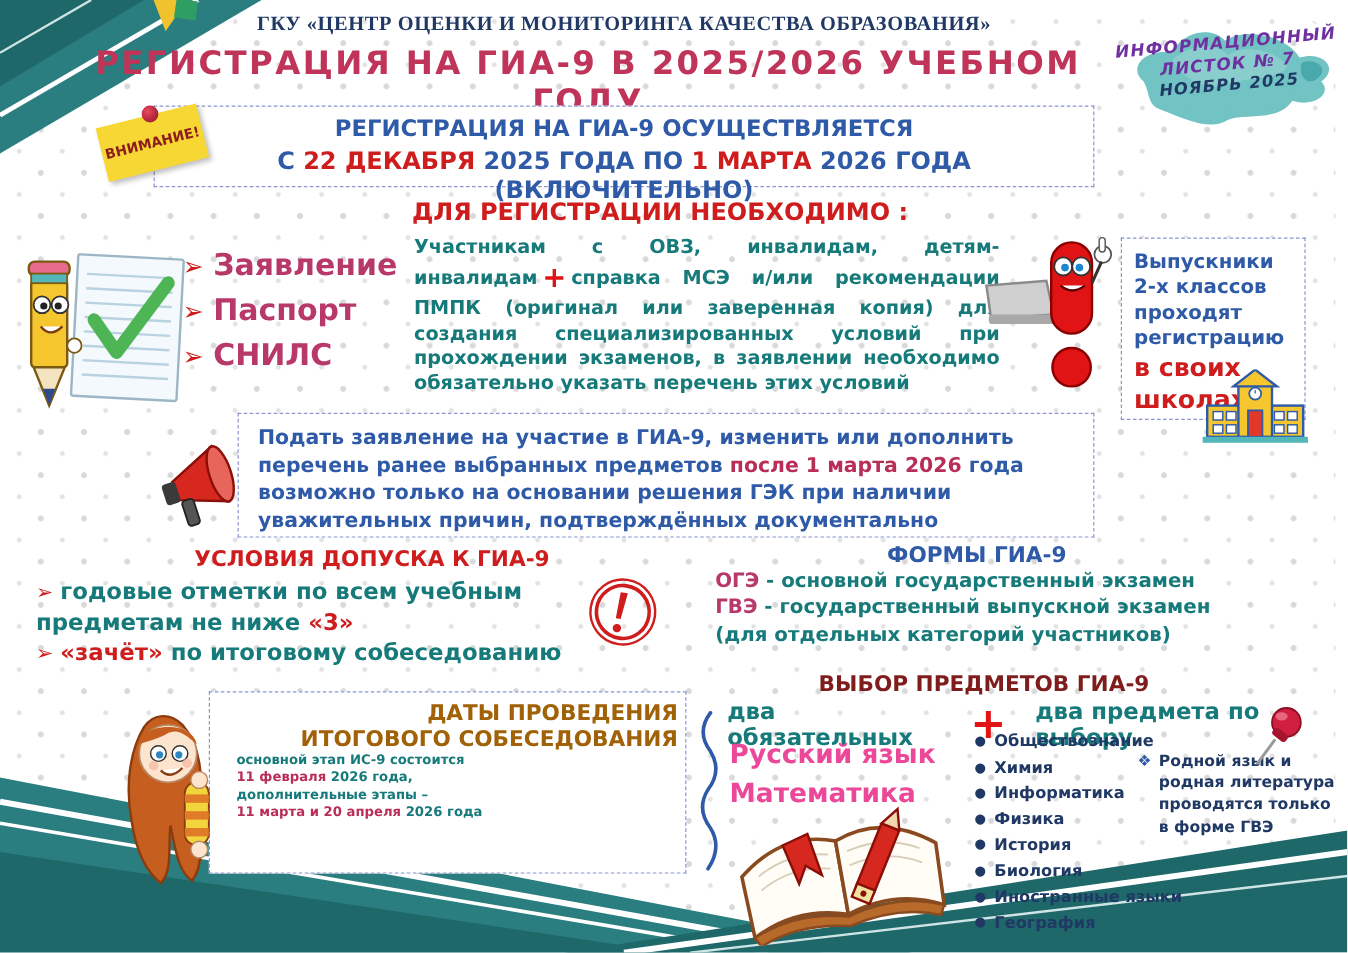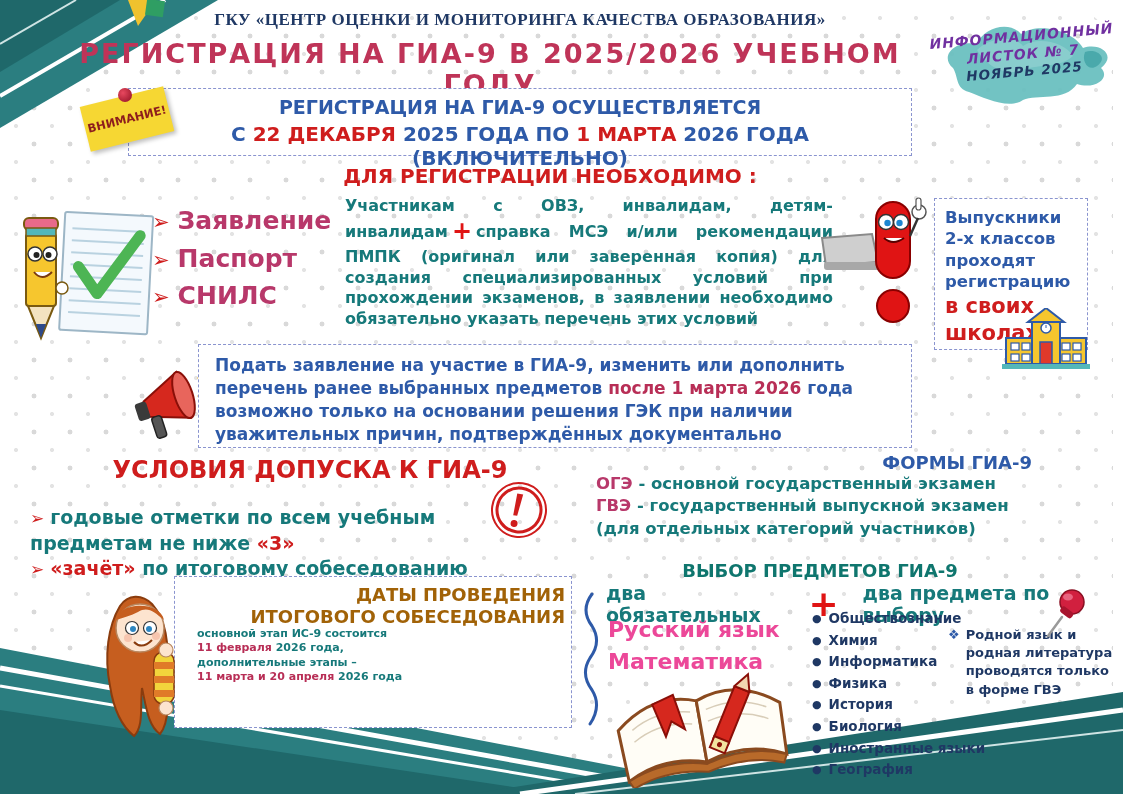--- a/index.html
+++ b/index.html
@@ -43,34 +43,34 @@
   .doc-list .t{color:#b8386a;}
   .ovz{left:345px;top:196px;width:488px;text-align:justify;font-weight:bold;
     font-size:16px;line-height:1.28;color:#16797a;}
   .ovz .plus{color:#e01414;font-size:24px;font-weight:bold;padding:0 4px;vertical-align:-2px;}
   .grads-box{left:934px;top:198px;width:154px;height:152px;padding:8px 6px 6px 10px;
     box-sizing:border-box;font-weight:bold;font-size:16.5px;line-height:1.3;}
   .grads-box .r{color:#cf1d1d;font-size:21px;}
   .gek-box{left:198px;top:344px;width:714px;height:104px;box-sizing:border-box;
     padding:9px 16px;font-weight:bold;font-size:17px;line-height:1.35;color:#2e5aa8;}
   .cond{left:30px;top:456px;width:545px;}
-  .cond h3{margin:0 0 21px 70px;text-align:center;width:420px;
-    font-size:24px;color:#cf1d1d;font-weight:bold;}
+  .cond h3{margin:0 0 4px 70px;text-align:center;width:420px;
+    font-size:18px;color:#cf1d1d;font-weight:bold;}
   .cond .items{font-weight:bold;font-size:19px;line-height:1.35;color:#16797a;width:480px;}
   .cond .b{color:#cf1d1d;font-size:17px;margin-right:6px;}
   .forms{left:596px;top:452px;width:436px;font-weight:bold;}
-  .forms h3{margin:0;text-align:right;font-size:18px;color:#2e5aa8;}
+  .forms h3{margin:0;text-align:center;font-size:18px;color:#2e5aa8;}
   .forms .ln{font-size:16.5px;line-height:1.35;color:#16797a;}
   .forms .ab{color:#b8386a;}
   .dates-box{left:174px;top:576px;width:398px;height:152px;box-sizing:border-box;
     padding:7px 6px 6px 22px;font-weight:bold;}
   .dates-box .h{text-align:right;font-size:18px;color:#a16207;line-height:1.2;}
   .dates-box .ln{font-size:11px;color:#16797a;line-height:1.3;}
   .choice-h{left:600px;top:560px;width:440px;text-align:center;font-weight:bold;
-    font-size:18px;color:#0f766e;}
+    font-size:18px;color:#7f1d1d;}
   .choice-line{left:606px;top:582px;width:500px;display:flex;align-items:center;gap:24px;
     font-weight:bold;font-size:19px;color:#16797a;}
   .choice-line .plus{color:#e01414;font-size:36px;line-height:.8;}
   .mand{left:608px;top:614px;font-weight:bold;font-size:22px;color:#ec4899;line-height:1.45;}
   .opt-list{left:812px;top:608px;font-size:13.5px;color:#1f3864;font-weight:bold;line-height:1.6;}
   .opt-list .dot{color:#1f3864;font-size:11px;margin-right:7px;vertical-align:1px;}
   .gve-note{left:948px;top:626px;width:168px;display:flex;gap:6px;
     font-size:13px;font-weight:bold;color:#1f3864;line-height:1.4;}
   .gve-note .diam{color:#2e5aa8;font-size:13px;}
 </style>

